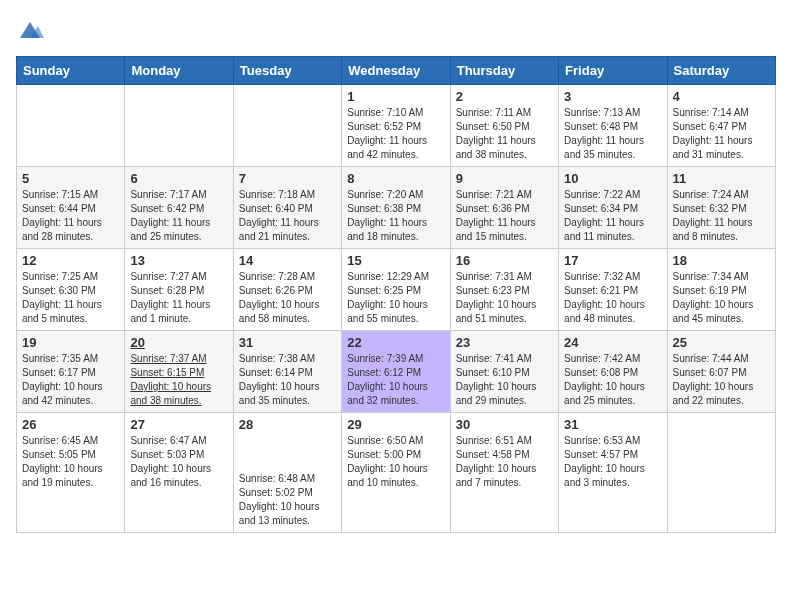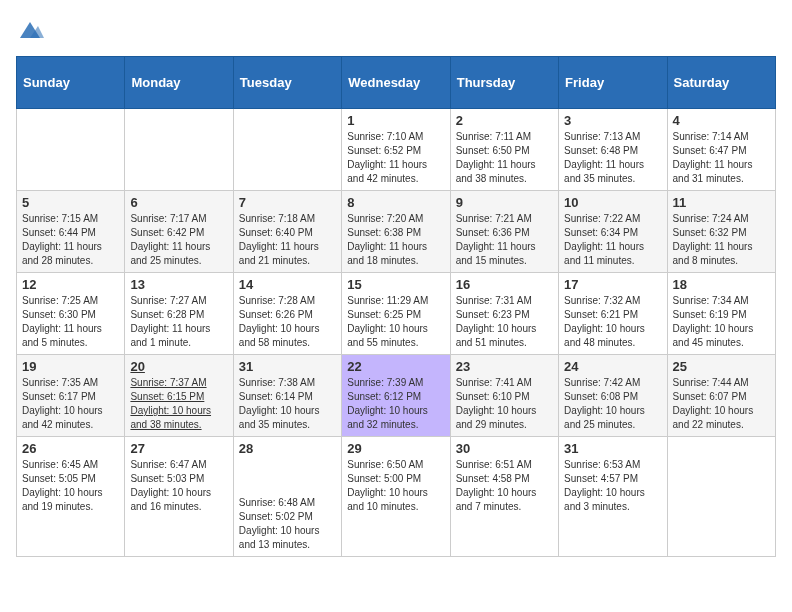--- a/index.html
+++ b/index.html
@@ -49,21 +49,21 @@
     }
     .calendar {
       width: 100%;
       border-collapse: collapse;
       border: 1px solid #ccc;
     }
     .calendar th {
       background: #2a6db5;
       color: #fff;
       text-align: left;
-      padding: 18px 6px;
+      padding: 6px 6px;
       font-size: 13px;
       font-weight: bold;
       border: 1px solid #1a5a9a;
     }
     .calendar td {
       vertical-align: top;
       border: 1px solid #ccc;
       padding: 4px 5px;
       width: 108px;
       min-height: 80px;
@@ -209,21 +209,21 @@
 Daylight: 11 hours and 1 minute.</div>
         </td>
         <td>
           <span class="day-number">14</span>
           <div class="day-info" style="white-space: pre-line;">Sunrise: 7:28 AM
 Sunset: 6:26 PM
 Daylight: 10 hours and 58 minutes.</div>
         </td>
         <td>
           <span class="day-number">15</span>
-          <div class="day-info" style="white-space: pre-line;">Sunrise: 11:29 AM
+          <div class="day-info" style="white-space: pre-line;">Sunrise: 12:29 AM
 Sunset: 6:25 PM
 Daylight: 10 hours and 55 minutes.</div>
         </td>
         <td>
           <span class="day-number">16</span>
           <div class="day-info" style="white-space: pre-line;">Sunrise: 7:31 AM
 Sunset: 6:23 PM
 Daylight: 10 hours and 51 minutes.</div>
         </td>
         <td>

